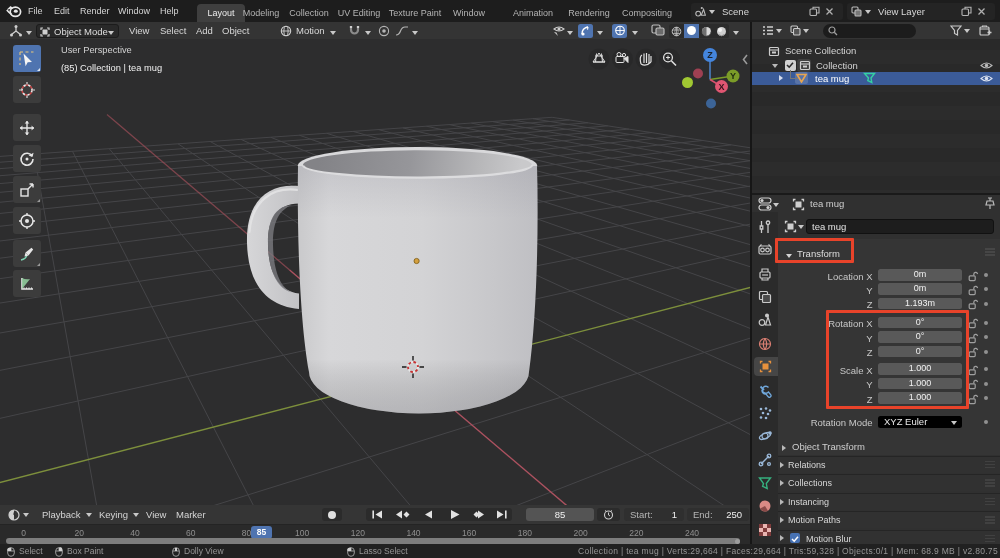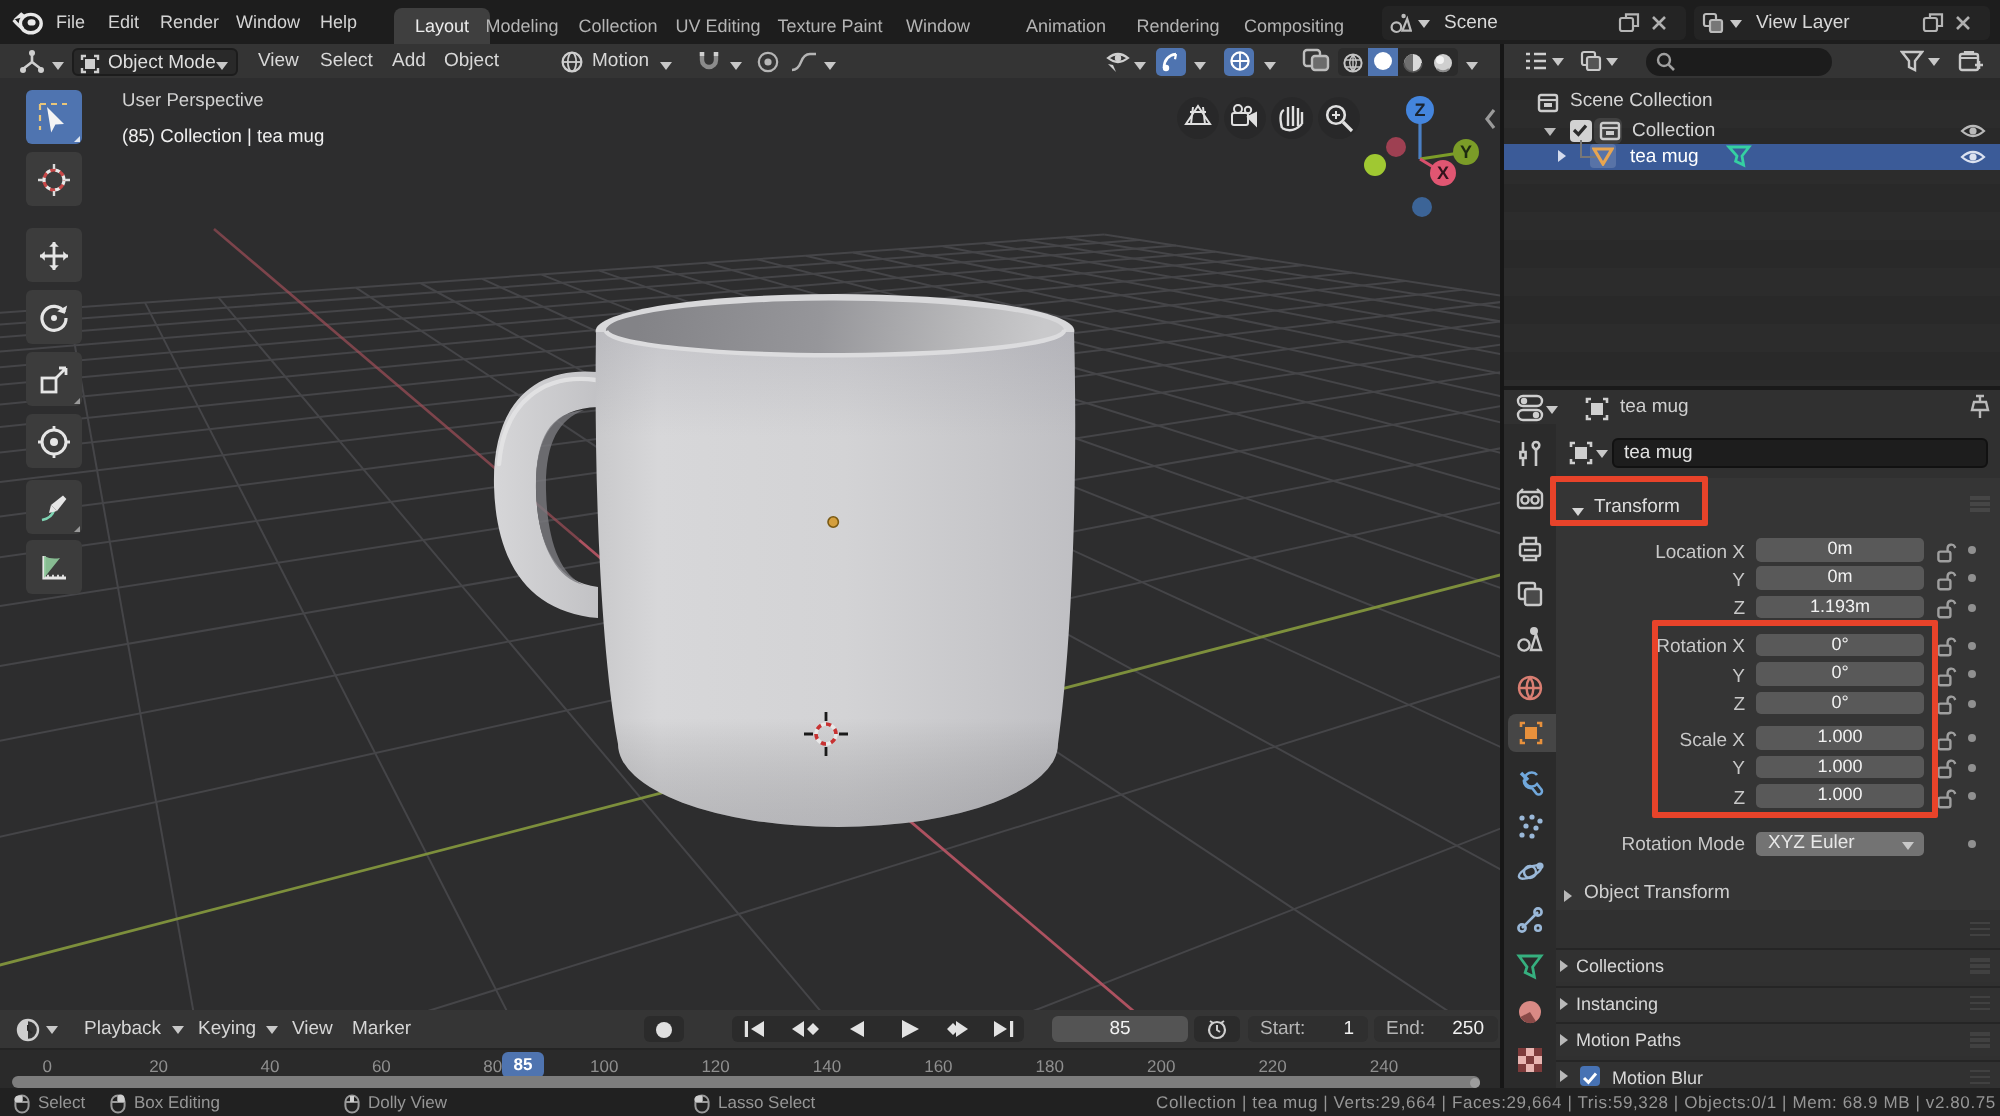--- a/index.html
+++ b/index.html
@@ -503,21 +503,21 @@
         <rect x="0.7" y="0.7" width="6.6" height="8.6" rx="3.3" fill="none" stroke="#9a9a9a" stroke-width="1"></rect>
         <path d="M4 0.7 V4 M0.7 4 H7.3" stroke="#9a9a9a" stroke-width="1"></path>
         <path d="M0.7 4 H4 V0.7 H2 A 2 2 0 0 0 0.7 4" fill="#cfcfcf" stroke="none"></path>
       </svg>
  <span class="abs" style="left:19px">Select</span>
  <svg class="abs" style="left:55px;top:2.5px" width="8" height="10" viewBox="0 0 8 10">
         <rect x="0.7" y="0.7" width="6.6" height="8.6" rx="3.3" fill="none" stroke="#9a9a9a" stroke-width="1"></rect>
         <path d="M4 0.7 V4 M0.7 4 H7.3" stroke="#9a9a9a" stroke-width="1"></path>
         <path d="M4 4 H7.3 V2 A2 2 0 0 0 4 0.7" fill="#cfcfcf" stroke="none"></path>
       </svg>
- <span class="abs" style="left:67px">Box Editing</span>
+ <span class="abs" style="left:67px">Box Paint</span>
  <svg class="abs" style="left:172px;top:2.5px" width="8" height="10" viewBox="0 0 8 10">
         <rect x="0.7" y="0.7" width="6.6" height="8.6" rx="3.3" fill="none" stroke="#9a9a9a" stroke-width="1"></rect>
         <path d="M4 0.7 V4 M0.7 4 H7.3" stroke="#9a9a9a" stroke-width="1"></path>
         <rect x="3" y="1" width="2" height="3" fill="#cfcfcf" stroke="none"></rect>
       </svg>
  <span class="abs" style="left:184px">Dolly View</span>
  <svg class="abs" style="left:347px;top:2.5px" width="8" height="10" viewBox="0 0 8 10">
         <rect x="0.7" y="0.7" width="6.6" height="8.6" rx="3.3" fill="none" stroke="#9a9a9a" stroke-width="1"></rect>
         <path d="M4 0.7 V4 M0.7 4 H7.3" stroke="#9a9a9a" stroke-width="1"></path>
         <path d="M0.7 4 H4 V0.7 H2 A 2 2 0 0 0 0.7 4" fill="#cfcfcf" stroke="none"></path>
@@ -653,25 +653,26 @@
       <div class="fld" style="top:138px">0°</div>
  <div class="lbl" style="right:127.5px;top:154px">Z</div>
       <div class="fld" style="top:152.5px">0°</div>
  <div class="lbl" style="right:127.5px;top:171.7px">Scale X</div>
       <div class="fld" style="top:170.2px">1.000</div>
  <div class="lbl" style="right:127.5px;top:186.2px">Y</div>
       <div class="fld" style="top:184.7px">1.000</div>
  <div class="lbl" style="right:127.5px;top:200.8px">Z</div>
       <div class="fld" style="top:199.3px">1.000</div>
  <div class="lbl" style="right:127.5px;top:224.3px">Rotation Mode</div>
- <div class="abs" style="left:126px;top:222.8px;width:84px;height:12px;background:#737373;border-radius:2.5px;color:#e8e8e8;font-size:9.5px;line-height:12px"><span style="margin-left:6px">XYZ Euler</span><span class="car" style="position:absolute;right:5px;top:5px"></span></div>
+ <div class="abs" style="left:126px;top:222.8px;width:84px;height:12px;background:#000000;border-radius:2.5px;color:#e8e8e8;font-size:9.5px;line-height:12px"><span style="margin-left:6px">XYZ Euler</span><span class="car" style="position:absolute;right:5px;top:5px"></span></div>
 
  <div class="tri-r" style="position:absolute;left:30px;top:252px"></div>
  <span class="prow" style="left:40px;top:248px">Object Transform</span>
 
+ <div class="phead" style="left:26px;top:262.5px;width:222px"><div class="tri-r" style="position:absolute;left:2px;top:5px"></div><span style="margin-left:10px">Relations</span></div>
  <div class="phead" style="left:26px;top:299.5px;width:222px"><div class="tri-r" style="position:absolute;left:2px;top:5px"></div><span style="margin-left:10px">Instancing</span></div>
  <div class="phead" style="left:26px;top:281px;width:222px"><div class="tri-r" style="position:absolute;left:2px;top:5px"></div><span style="margin-left:10px">Collections</span></div>
  <div class="phead" style="left:26px;top:318px;width:222px"><div class="tri-r" style="position:absolute;left:2px;top:5px"></div><span style="margin-left:10px">Motion Paths</span></div>
  <div class="phead" style="left:26px;top:336.5px;width:222px;height:14.5px"><div class="tri-r" style="position:absolute;left:2px;top:4px"></div>
    <div class="abs" style="left:12px;top:2px;width:10px;height:10px;background:#4772b3;border-radius:2px"><svg width="10" height="10" viewBox="0 0 10 10">
             <path d="M2 5 L4.2 7.2 L8 2.8" stroke="#fff" stroke-width="1.5" fill="none"></path>
           </svg></div>
    <span style="margin-left:28px;line-height:14.5px">Motion Blur</span></div>
 <svg class="abs" style="left:215px;top:76.5px" width="12" height="12" viewBox="0 0 12 12">
         <rect x="2.2" y="5.8" width="6" height="4.8" rx="1" fill="none" stroke="#9f9f9f" stroke-width="1.2"></rect>

